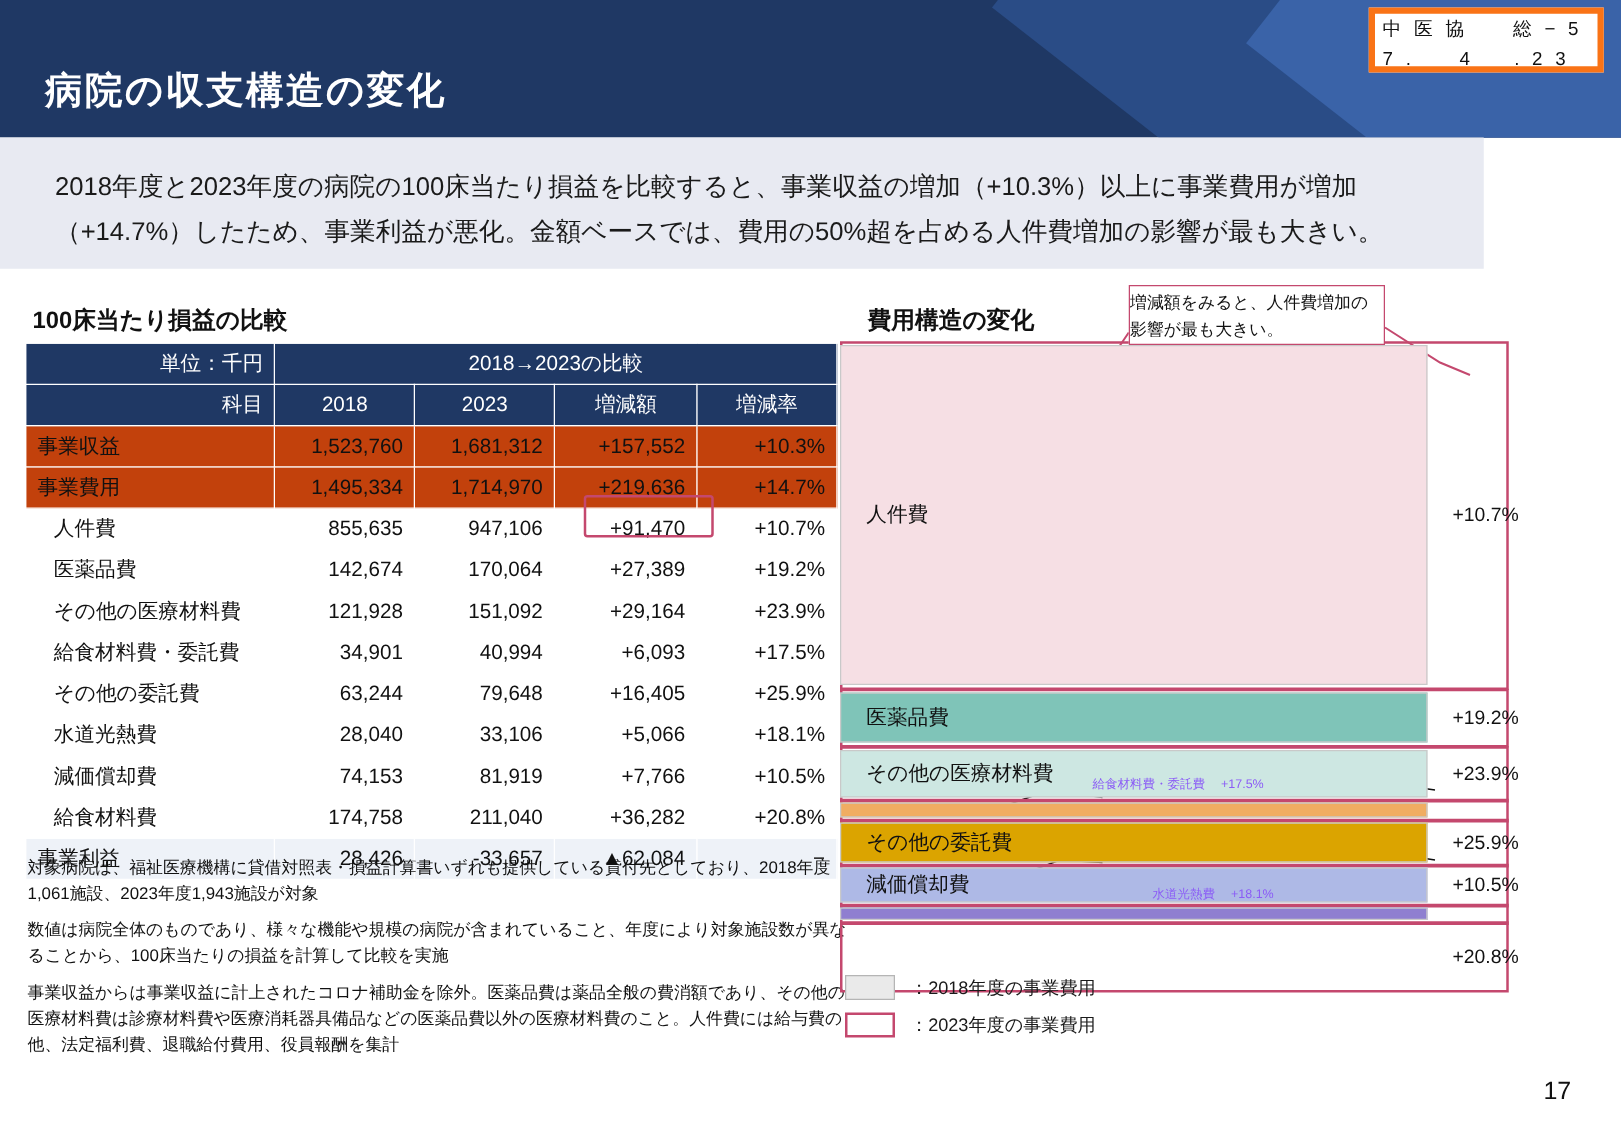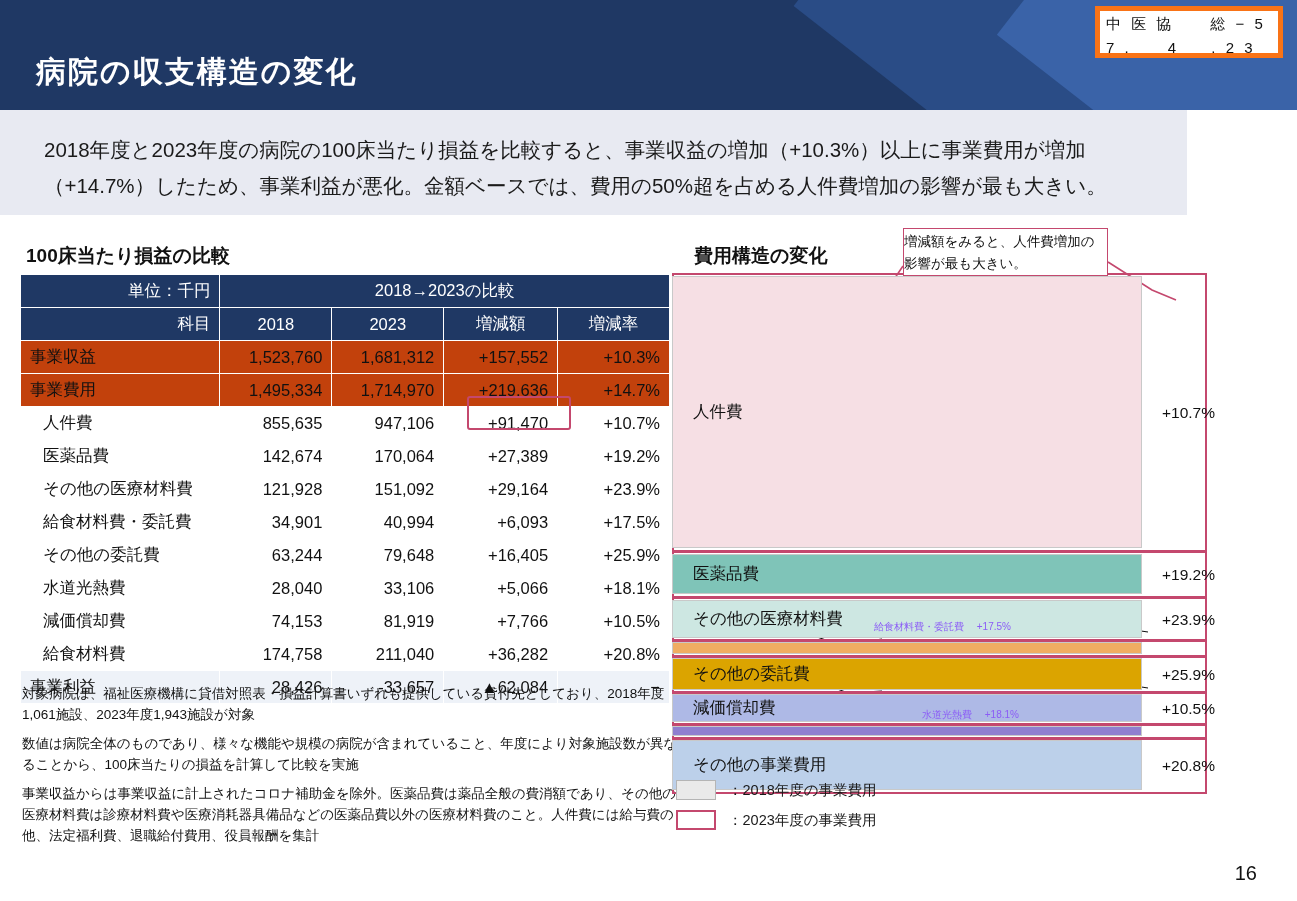--- a/index.html
+++ b/index.html
@@ -295,23 +295,20 @@
     <div class="bar2018" style="top: 418px; height: 28px; width: 470px; background: rgb(174, 185, 230);">
       <span class="lab">減価償却費</span>
     </div>
     <div class="bar2023" style="left: 0px; top: 447px; width: 535px; height: 17px;">
       <span class="pct" style="margin-left: 476px;"></span>
     </div>
     <div class="bar2018" style="top: 450px; height: 10px; width: 470px; background: rgb(143, 127, 208);"></div>
     <div class="bar2023" style="left: 0px; top: 461px; width: 535px; height: 57px;">
       <span class="pct" style="margin-left: 476px;">+20.8%</span>
     </div>
-    <div class="bar2018" style="top: 464px; height: 50px; width: 470px; background: rgb(188, 208, 234);">
-      <span class="lab">その他の事業費用</span>
-    </div>
   </div>
 
 <div class="annot" style="left:874px; top:620px;">
   <span>給食材料費・委託費</span>
   <span style="margin-left:10px;">+17.5%</span>
 </div>
 <div class="annot" style="left:922px; top:708px;">
   <span>水道光熱費</span>
   <span style="margin-left:10px;">+18.1%</span>
 </div>
@@ -320,13 +317,13 @@
     <div class="row">
       <span class="sw a"></span>
       <span>：2018年度の事業費用</span>
     </div>
     <div class="row">
       <span class="sw b"></span>
       <span>：2023年度の事業費用</span>
     </div>
   </div>
 
-<div class="page-no">16</div>
+<div class="page-no">17</div>
 
 </body></html>

